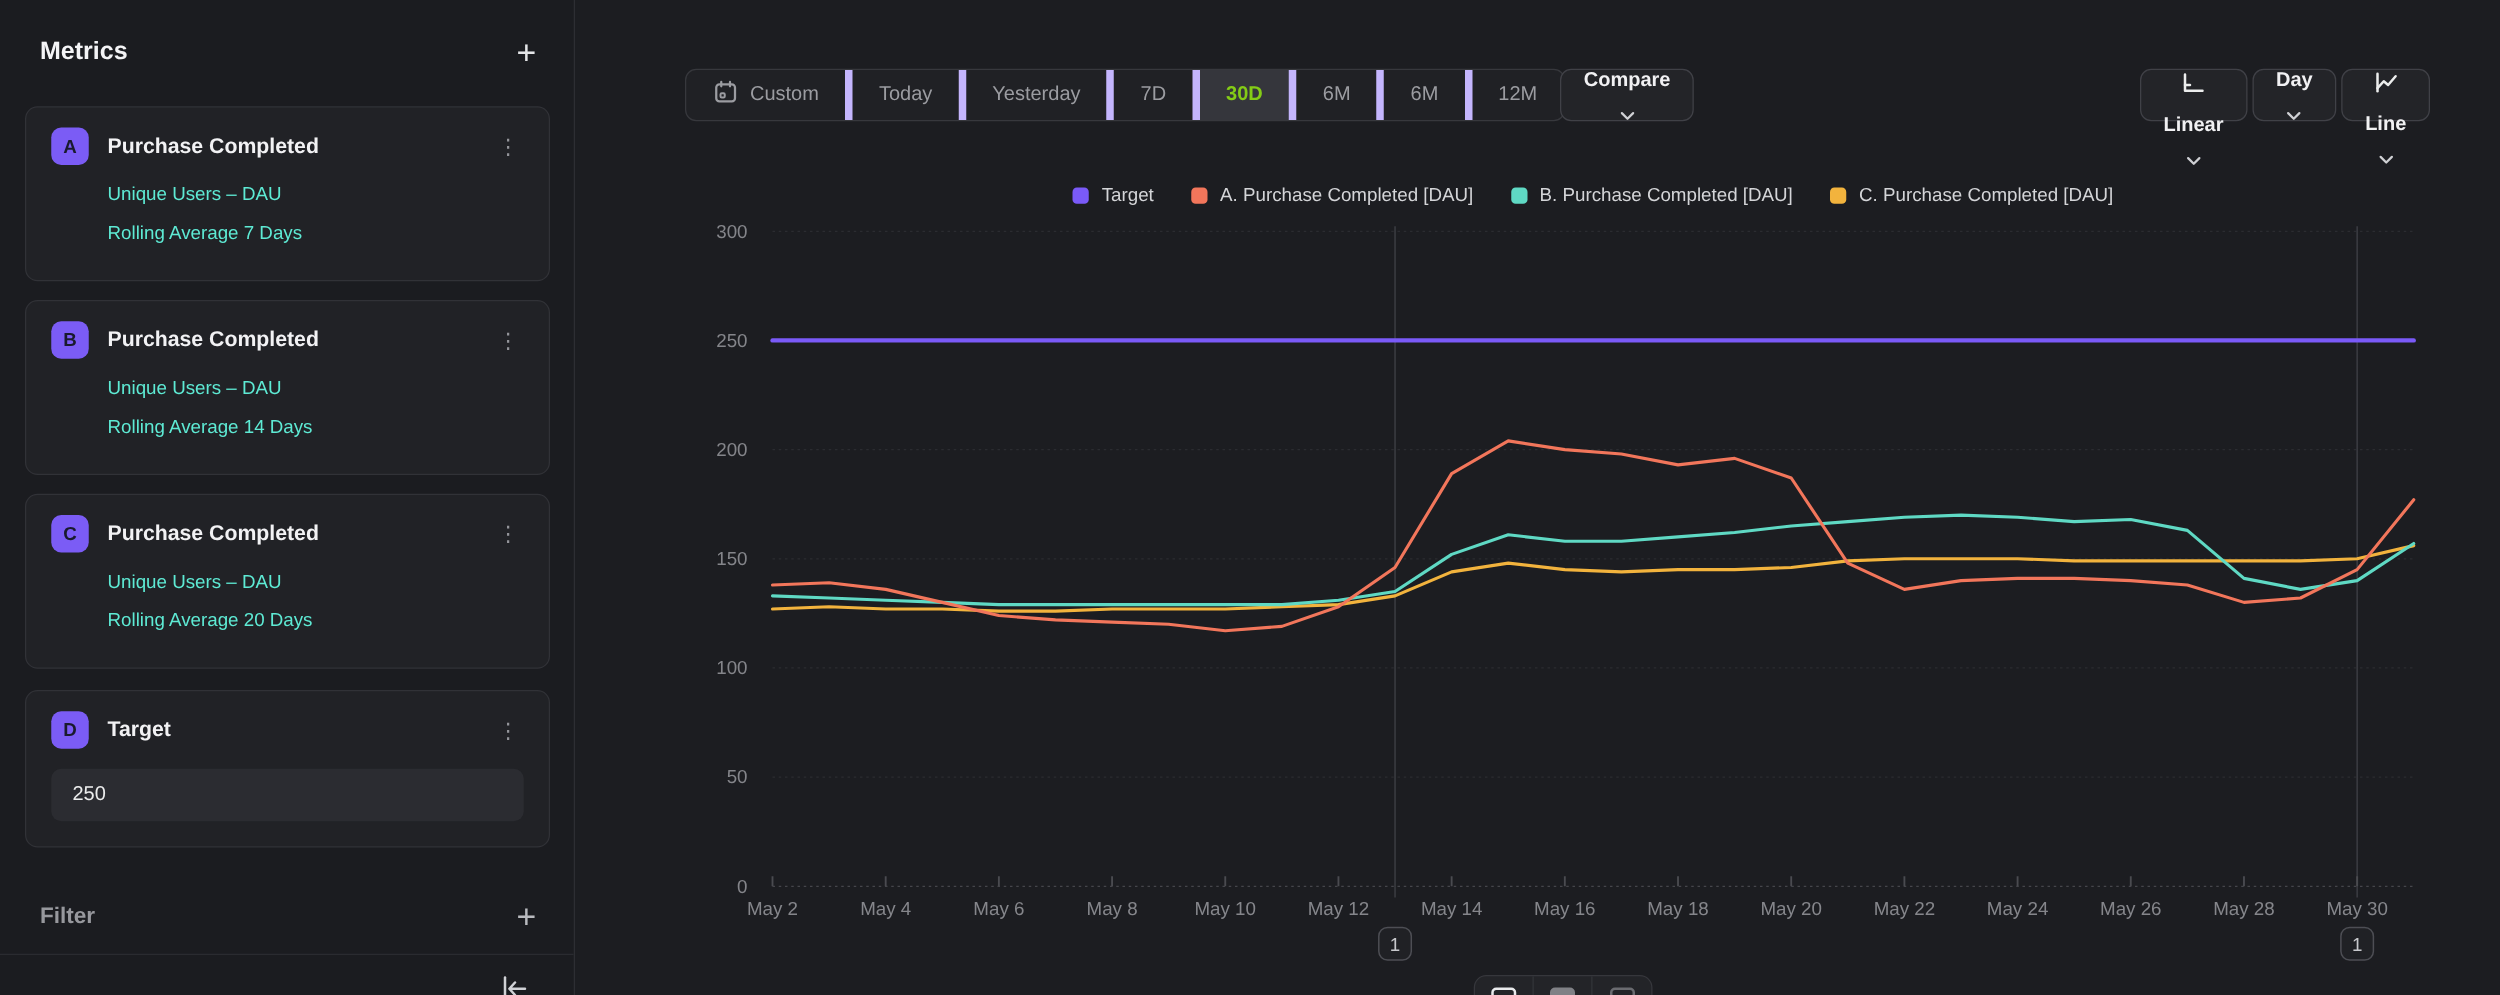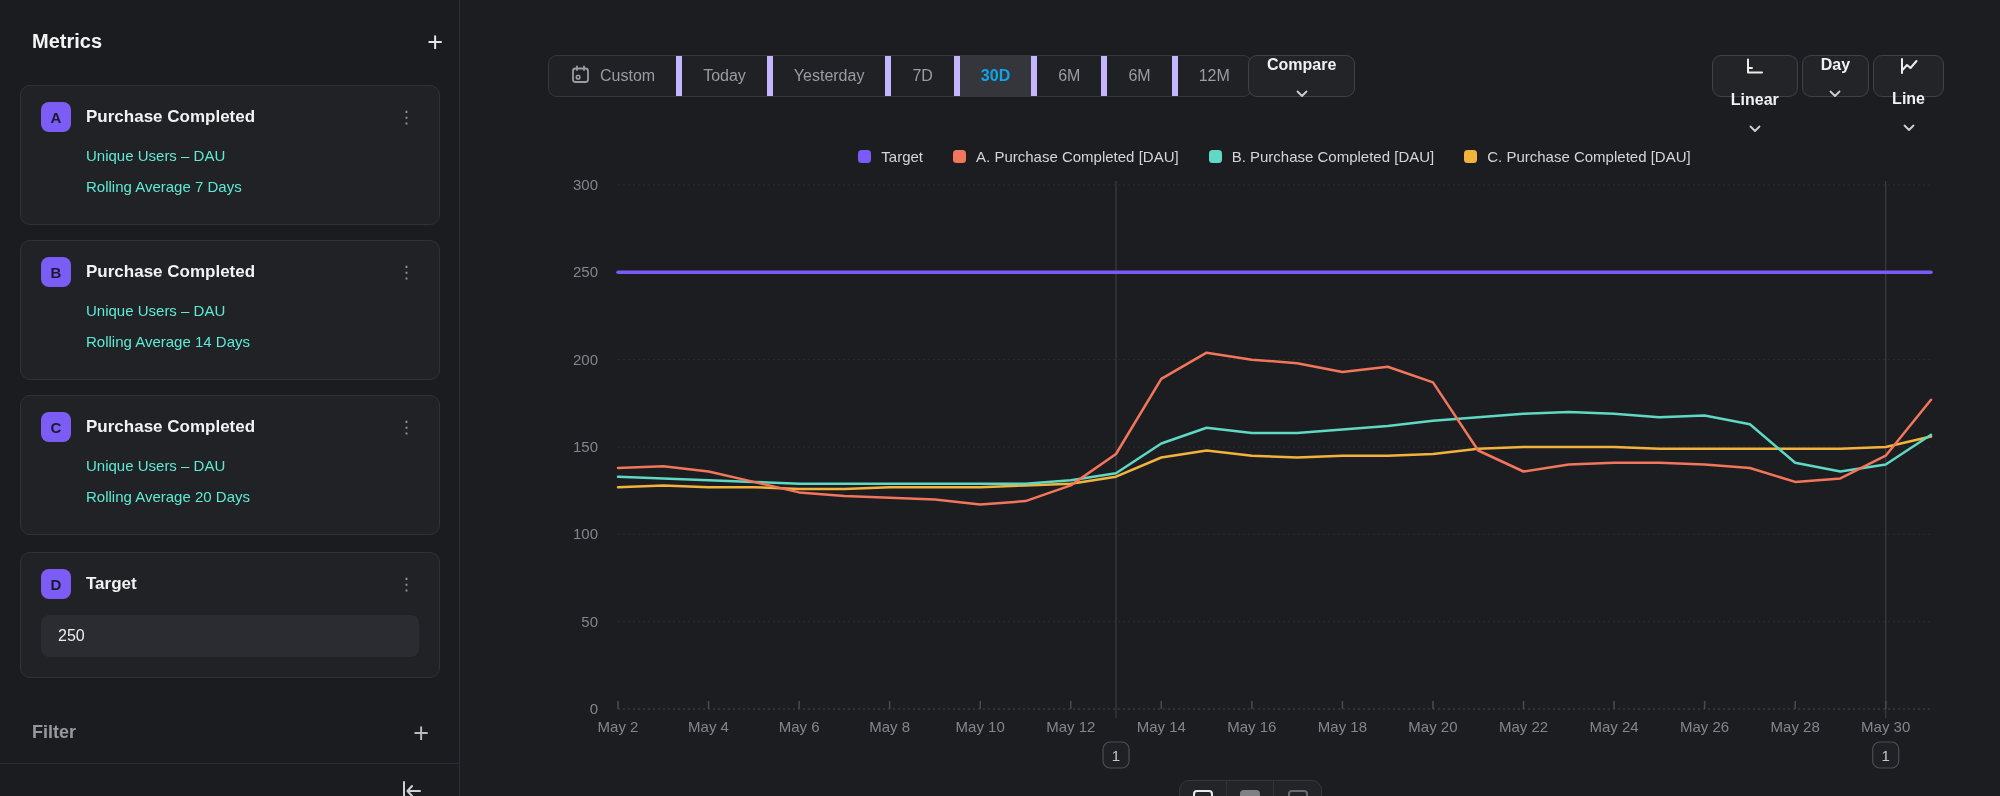--- a/index.html
+++ b/index.html
@@ -7,21 +7,21 @@
   body { font-family:"Liberation Sans", sans-serif; }
   #app {
     position:relative; width:2000px; height:796px;
     background:#1c1d21; overflow:hidden; color:#e8e9ec;
   }
   
   .sidebar {
     position:absolute; left:0; top:0; width:460px; height:796px;
     background:#1b1c20; border-right:1px solid #2d2e33; overflow:hidden;
   }
-  .side-header { position:absolute; left:32px; right:16px; top:30px;
+  .side-header { position:absolute; left:32px; right:30px; top:30px;
     display:flex; align-items:center; justify-content:space-between; }
   .side-title { font-size:20px; font-weight:700; color:#f4f4f6; }
   .plus-btn { font-size:27px; font-weight:300; color:#e4e5e8; line-height:20px; cursor:pointer; }
   .metric-card {
     position:absolute; left:20px; width:420px;
     background:#212226; border:1px solid #313237; border-radius:10px;
     padding:16px 20px;
   }
   .card-a { top:85px;  height:140px; }
   .card-b { top:240px; height:140px; }
@@ -54,21 +54,21 @@
   .seg-group {
     position:absolute; left:87px; top:0; height:42px; display:flex;
     border:1px solid #37383d; border-radius:9px; overflow:hidden; background:#202125;
   }
   .seg {
     display:flex; align-items:center; justify-content:center; gap:9px;
     padding:0 21px; font-size:16px; color:#9b9ca1; cursor:pointer;
     border-right:6px solid #c4b5fd; white-space:nowrap;
   }
   .seg:last-child { border-right:none; }
-  .seg.selected { background:#35363c; color:#0ea5e9; font-weight:700; }
+  .seg.selected { background:#35363c; color:#84cc16; font-weight:700; }
   .tb-btn {
     height:42px; display:flex; align-items:center; gap:10px; padding:0 18px;
     border:1px solid #404147; border-radius:9px; background:#232428;
     font-size:16px; font-weight:700; color:#f1f1f3; cursor:pointer; white-space:nowrap;flex-direction:column;
   }
   .compare-btn { position:absolute; left:787px; top:0; }
   .right-group { position:absolute; right:56px; top:0; display:flex; gap:4px; }
   
   .legend {
     position:absolute; left:157px; width:1313px; top:145px; height:22px;

